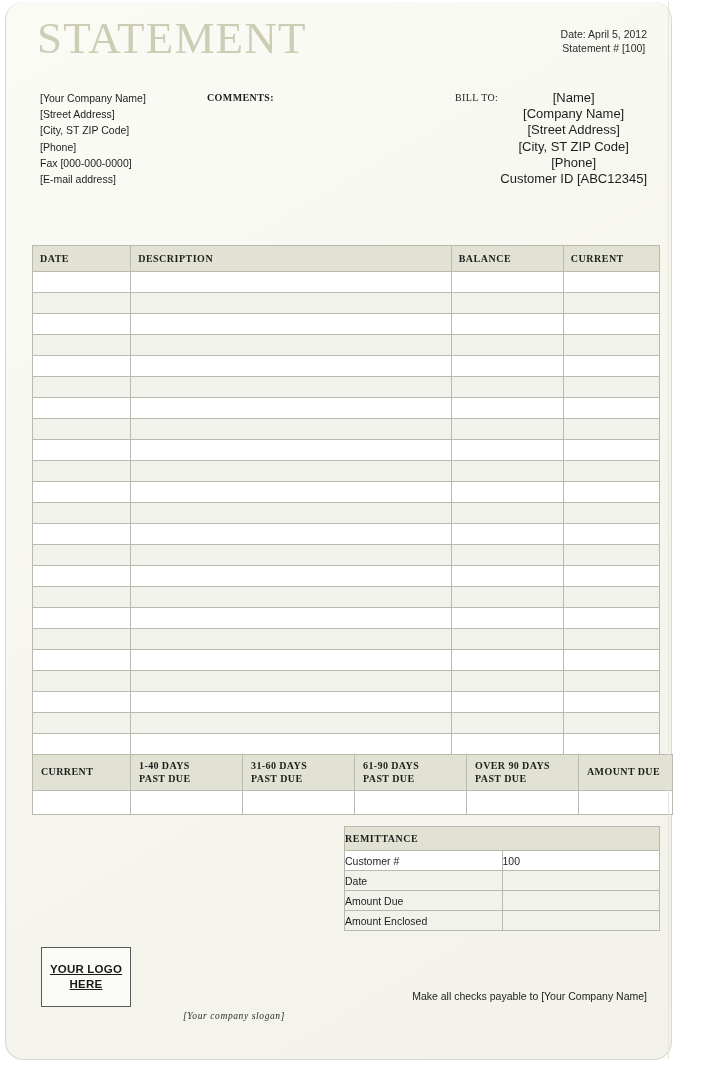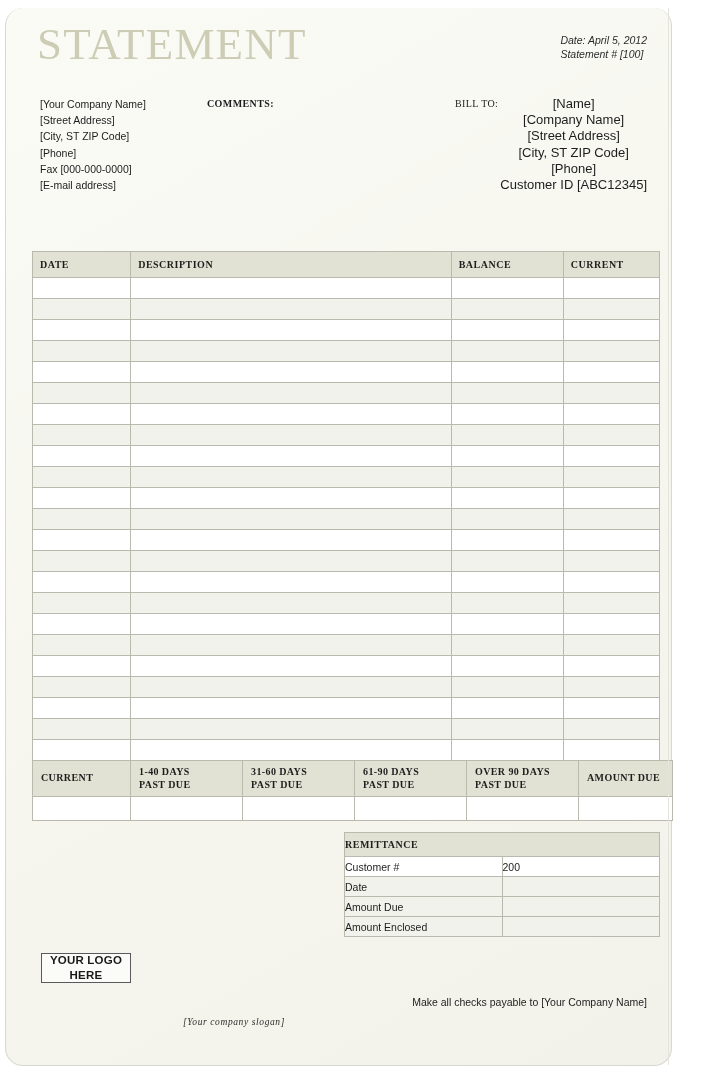--- a/index.html
+++ b/index.html
@@ -12,21 +12,21 @@
     height: 1080px;
     font-family: "Liberation Sans", sans-serif;
     position: relative;
     overflow: hidden;
   }
 
   
   #page {
     position: absolute;
     left: 5px;
-    top: 8px;
+    top: 2px;
     width: 667px;
     height: 1058px;
     background: linear-gradient(150deg, #fbfbf6 0%, #f7f7f0 45%, #f2f2ea 100%);
     border-left: 1px solid #d8d8d0;
     border-right: 1px solid #d8d8d0;
     border-bottom: 1px solid #d8d8d0;
     box-sizing: border-box;
     border-radius: 18px;
   }
   #page:after {
@@ -49,25 +49,24 @@
     color: #cdcdb6;
     line-height: 1;
     white-space: nowrap;
   }
 
   
   .datebox {
     position: absolute;
     right: 24px;
     top: 25px;
-    text-align: left;
+    text-align: center;
     font-size: 10.5px;
     color: #2b2b2b;
     line-height: 14px;
-    font-style: italic;
   }
 
   
   .from-block {
     position: absolute;
     left: 34px;
     top: 88px;
     font-size: 10.5px;
     color: #1d1d1d;
     line-height: 16.2px;
@@ -201,33 +200,34 @@
   .remit .r-value { width: 157px; background: #f2f2ec; }
   .remit tr.first-row .r-label,
   .remit tr.first-row .r-value { background: #ffffff; }
 
   
   .logo-box {
     position: absolute;
     left: 35px;
     top: 945px;
     width: 90px;
-    height: 30px;
+    height: 60px;
     border: 1px solid #5a5a5a;
     background: #fbfbf7;
     display: flex;
     flex-direction: column;
     align-items: center;
     justify-content: center;
     font-size: 11.5px;
     font-weight: bold;
     color: #1a1a1a;
     line-height: 15px;
     letter-spacing: 0.2px;
     box-sizing: border-box;
+    text-decoration: underline;
   }
 
   .slogan {
     position: absolute;
     left: 143px;
     top: 1009px;
     font-family: "Liberation Serif", serif;
     font-style: italic;
     font-size: 9.5px;
     letter-spacing: 0.6px;
@@ -484,21 +484,21 @@
 
   <table class="remit">
     <thead>
       <tr>
         <th colspan="2">REMITTANCE</th>
       </tr>
     </thead>
     <tbody>
       <tr class="first-row">
         <td class="r-label">Customer #</td>
-        <td class="r-value">200</td>
+        <td class="r-value">100</td>
       </tr>
       <tr>
         <td class="r-label">Date</td>
         <td class="r-value"></td>
       </tr>
       <tr>
         <td class="r-label">Amount Due</td>
         <td class="r-value"></td>
       </tr>
       <tr>

